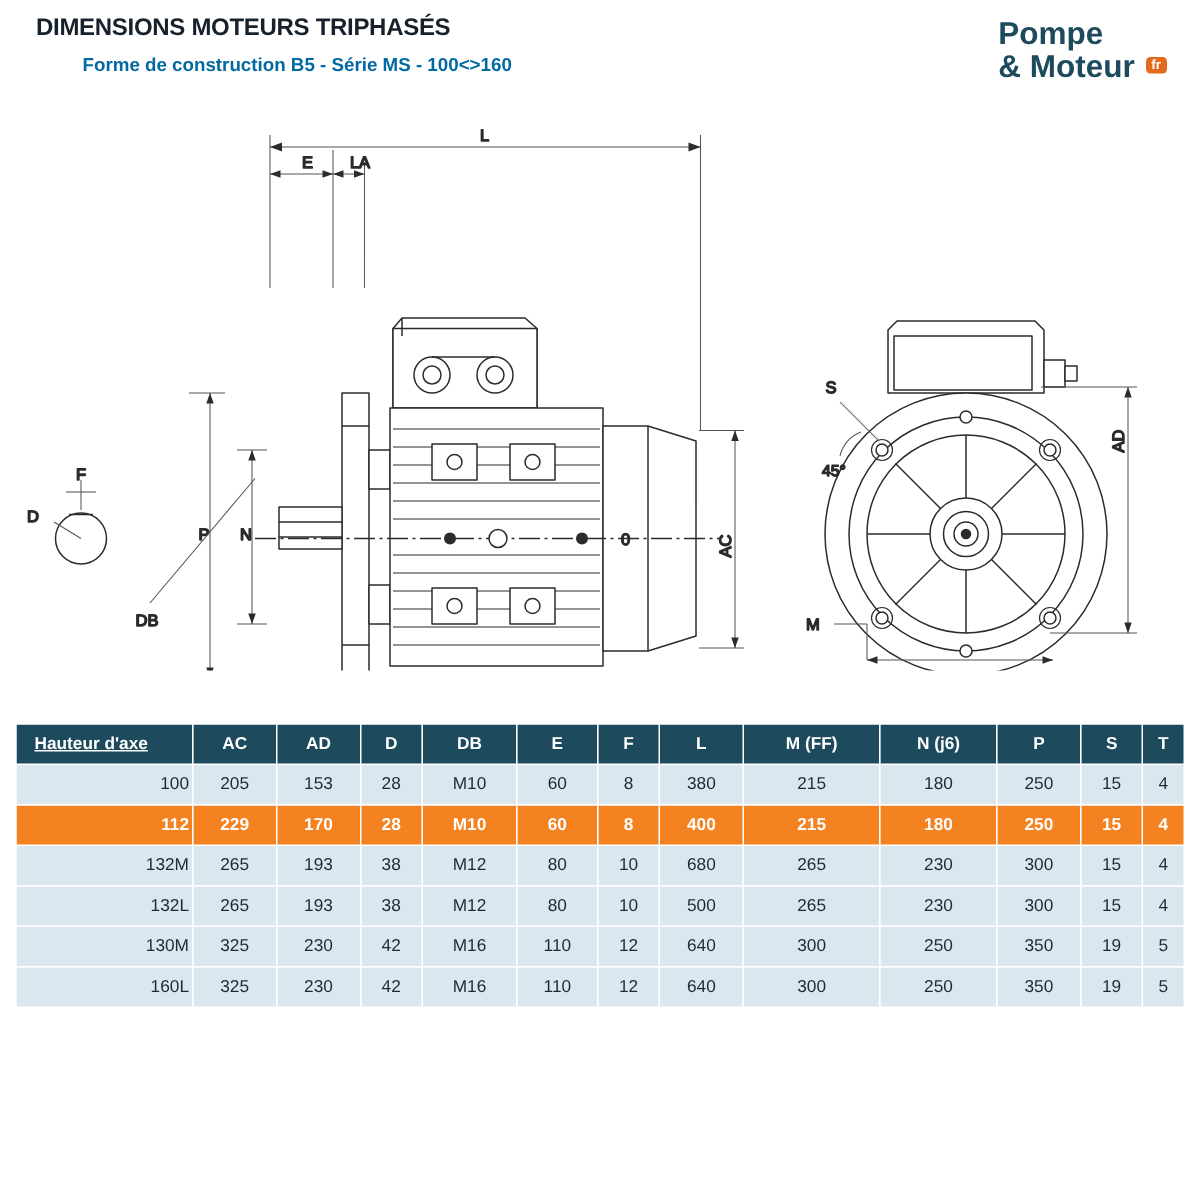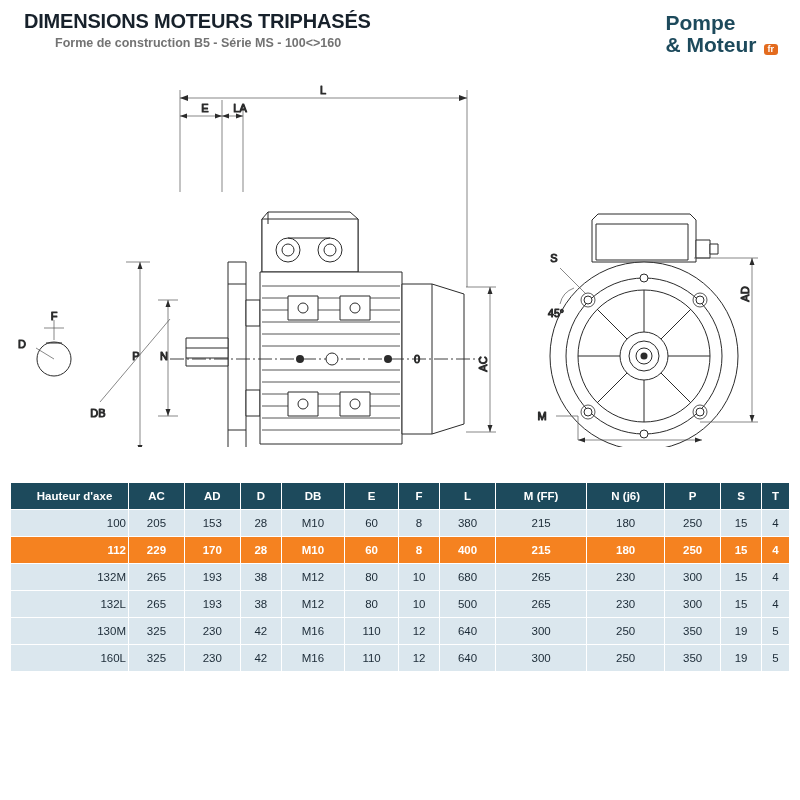--- a/index.html
+++ b/index.html
@@ -12,57 +12,57 @@
     position: relative;
     overflow: hidden;
   }
 
   
   .header {
     position: absolute; left: 0; top: 0; width: 800px; height: 72px;
   }
   .title {
     position: absolute; left: 24px; top: 10px;
-    font-size: 20px; font-weight: bold; letter-spacing: -0.2px;
+    font-size: 16px; font-weight: bold; letter-spacing: -0.2px;
     color: #17212b;
   }
   .subtitle {
     position: absolute; left: 24px; top: 36px;
-    font-size: 12.5px; font-weight: bold; color: #737373; padding-left: 31px;
+    font-size: 12.5px; font-weight: bold; color: #0369a1; padding-left: 31px;
   }
   .logo {
     position: absolute; right: 22px; top: 12px;
     text-align: left; color: #1d4a5c; line-height: 1.03;
   }
   .logo .l1 { font-size: 21px; font-weight: bold; }
   .logo .l2 { font-size: 21px; font-weight: bold; }
   .logo .l3 {
     display: inline-block; margin-left: 4px; margin-top: 4px;
     background: #e36b1e; color: #fff; font-size: 9px; font-weight: bold;
     border-radius: 3px; padding: 1px 4px; vertical-align: middle;
   }
-  .logo-row { display: flex; align-items: flex-end; gap: 3px; }
+  .logo-row { display: flex; align-items: flex-start; gap: 3px; }
 
   
   .drawing { position: absolute; left: 0; top: 72px; width: 800px; height: 375px; }
 
   
   .table-wrap { position: absolute; left: 10px; top: 482px; width: 780px; }
   table { border-collapse: collapse; width: 780px; }
   th, td {
     border: 1px solid #ffffff;
     font-size: 11.5px;
     text-align: center;
     height: 27px;
     padding: 0 2px;
   }
   thead th {
     background: #1d4a5c; color: #ffffff; font-weight: bold; font-size: 11.5px;
   }
-  thead th.first { text-align: center; padding-left: 12px; width: 118px; }
+  thead th.first { text-align: left; padding-left: 12px; width: 118px; text-decoration: underline; }
   tbody td { background: #dbe7ee; color: #1b2a36; }
   tbody tr.highlight td { background: #f58220; color: #ffffff; font-weight: bold; }
   tbody td.first { width: 118px; text-align: right; }
 </style>
 </head>
 <body>
 
 <div class="header">
   <div class="title">DIMENSIONS MOTEURS TRIPHASÉS</div>
   <div class="subtitle">Forme de construction B5 - Série MS - 100&lt;&gt;160</div>

